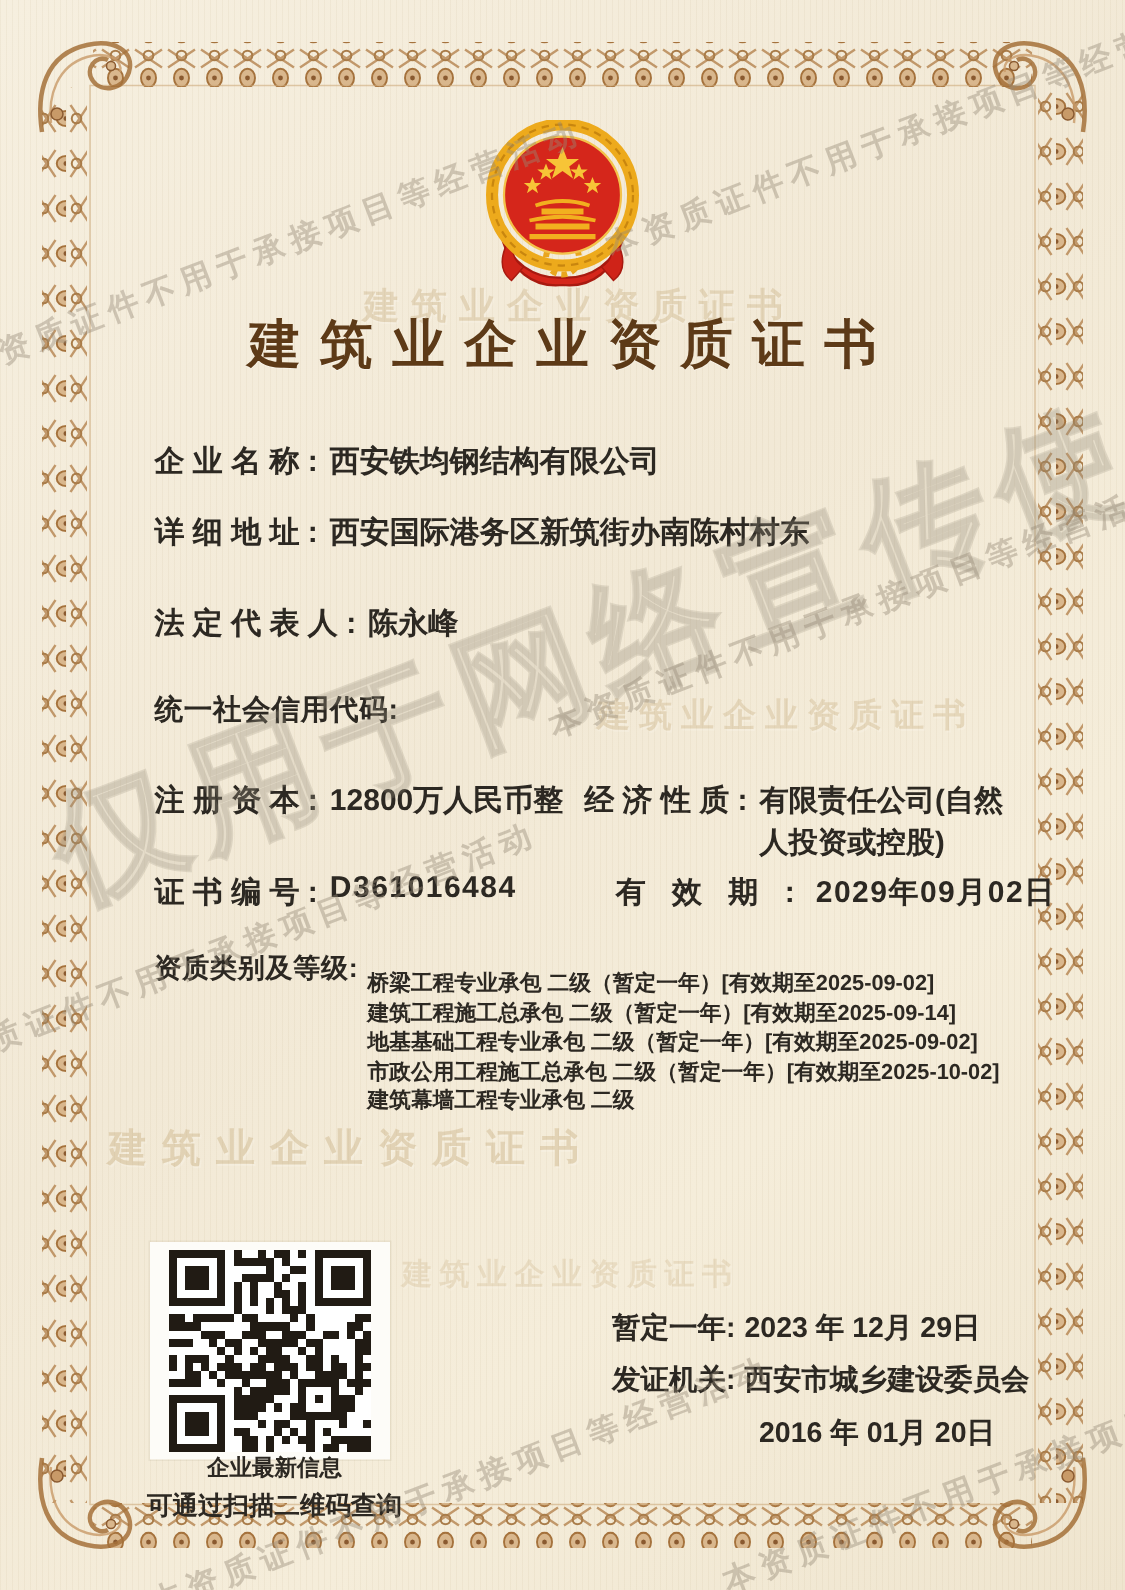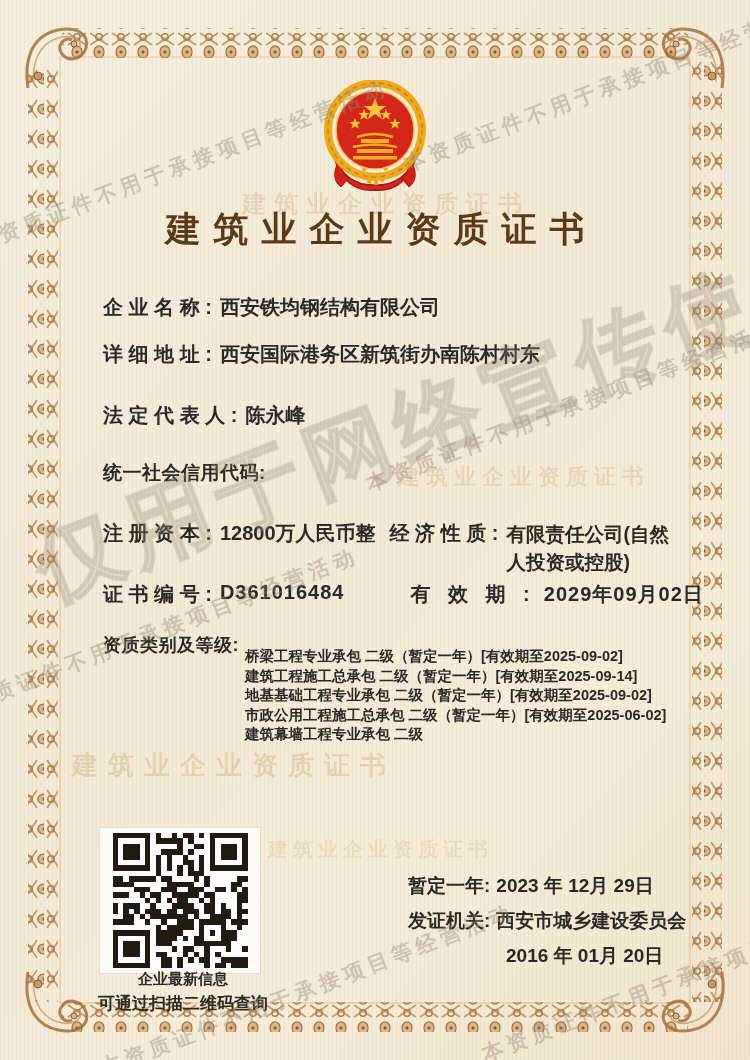--- a/index.html
+++ b/index.html
@@ -202,21 +202,21 @@
     <span class="lab lab2">有 效 期 :</span>
     <span class="val">2029年09月02日</span>
   </div>
 
   <div class="row row-quals">
     <span class="lab">资质类别及等级:</span>
     <div class="qual-list">
       <div class="qual-item">桥梁工程专业承包 二级（暂定一年）[有效期至2025-09-02]</div>
       <div class="qual-item">建筑工程施工总承包 二级（暂定一年）[有效期至2025-09-14]</div>
       <div class="qual-item">地基基础工程专业承包 二级（暂定一年）[有效期至2025-09-02]</div>
-      <div class="qual-item">市政公用工程施工总承包 二级（暂定一年）[有效期至2025-06-02]</div>
+      <div class="qual-item">市政公用工程施工总承包 二级（暂定一年）[有效期至2025-10-02]</div>
       <div class="qual-item">建筑幕墙工程专业承包 二级</div>
     </div>
   </div>
 
   <div class="qr-wrap">
     <svg id="qr-svg" viewBox="0 0 150 150" shape-rendering="crispEdges" xmlns="http://www.w3.org/2000/svg">
         <rect x="0" y="0" width="150" height="150" fill="#ffffff"></rect>
         <rect x="0" y="0" width="6" height="6" fill="#211b14"></rect>
         <rect x="6" y="0" width="6" height="6" fill="#211b14"></rect>
         <rect x="12" y="0" width="6" height="6" fill="#211b14"></rect>

